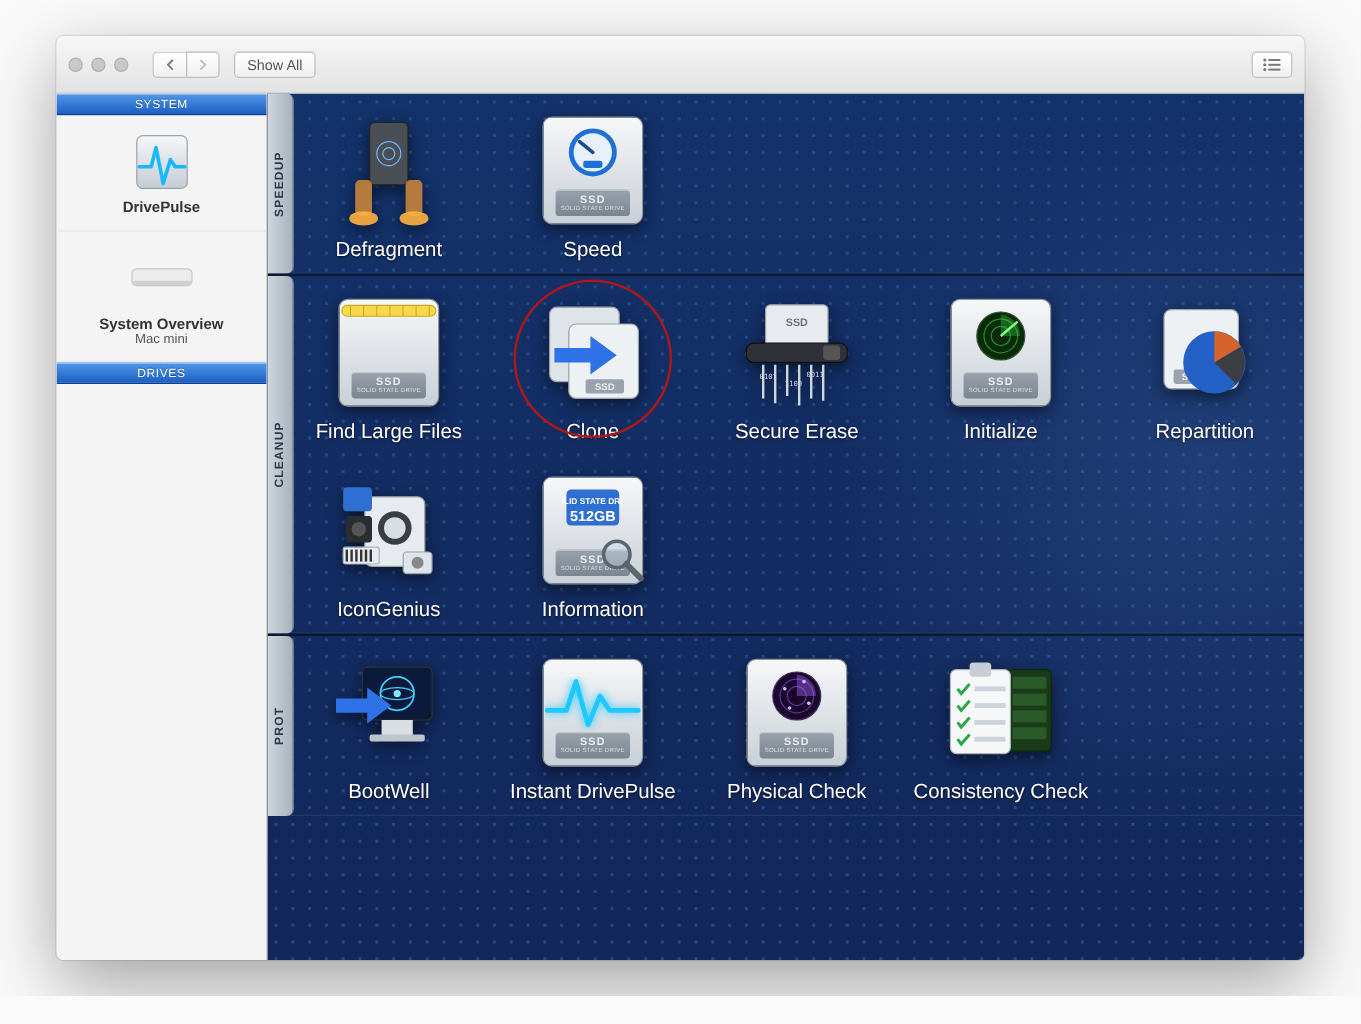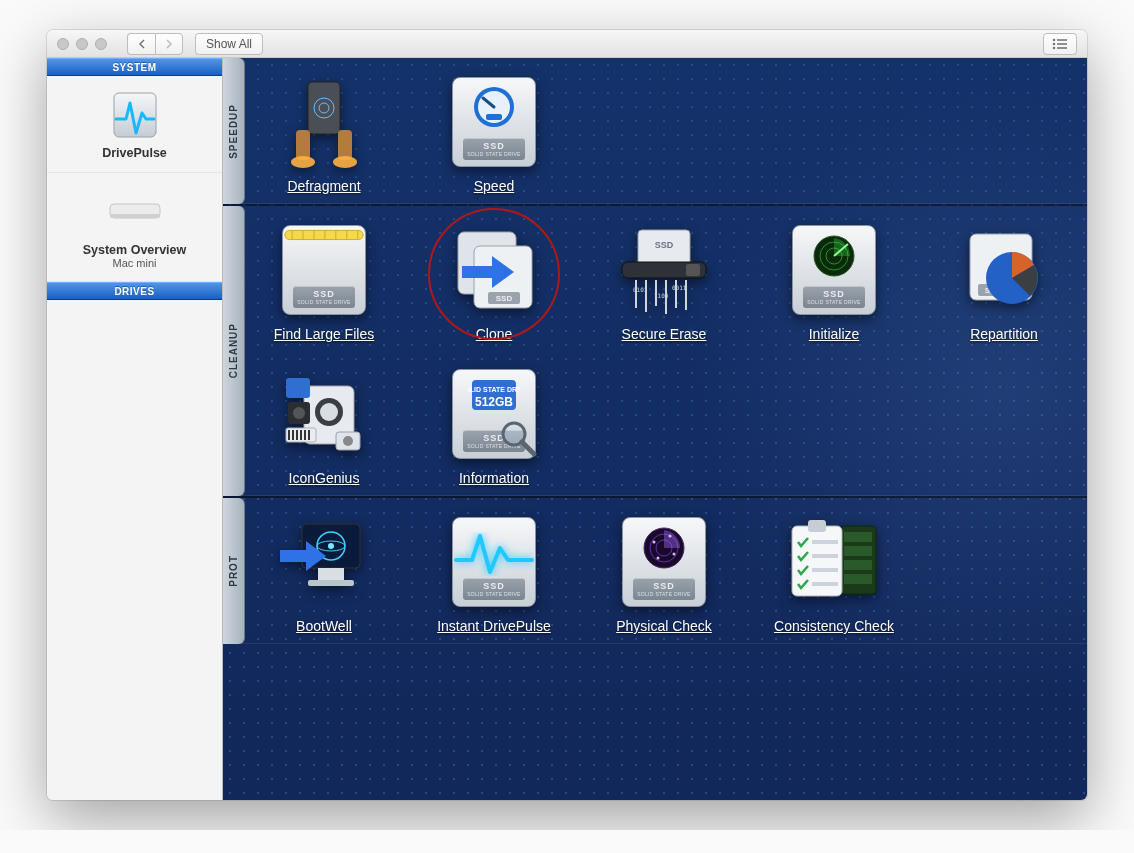--- a/index.html
+++ b/index.html
@@ -16,21 +16,21 @@
     height: 770px;
     background: #e8e8e8;
     border-radius: 6px;
     box-shadow: 0 20px 60px rgba(0,0,0,0.35), 0 0 0 1px rgba(0,0,0,0.1);
     overflow: hidden;
     display: flex;
     flex-direction: column;
   }
   
   .titlebar {
-    height: 28px;
+    height: 48px;
     background: linear-gradient(#f7f7f7,#e2e2e2);
     border-bottom: 1px solid #c8c8c8;
     display: flex;
     align-items: center;
     padding: 0 10px;
     gap: 12px;
   }
   .traffic { display:flex; gap:7px; margin-right:8px;}
   .dot { width:12px; height:12px; border-radius:50%; background:#c8c8c8; border:1px solid #b0b0b0;}
   .navbtns { display:flex; }
@@ -59,21 +59,21 @@
   
   .sidebar {
     width: 176px;
     background:#f4f4f4;
     border-right:1px solid #b9b9b9;
     display:flex; flex-direction:column;
   }
   .section-header{
     height:18px;
     background: linear-gradient(#4f96e8,#1c5fc2);
-    color:#fff; font-size:10px; font-weight:bold; letter-spacing:0.5px;
+    color:#fff; font-size:10px; font-weight:normal; letter-spacing:0.5px;
     display:flex; align-items:center; justify-content:center;
     border-top:1px solid #6fb0ff; border-bottom:1px solid #0a3f8a;
     text-shadow:0 -1px 0 rgba(0,0,0,0.3);
     text-align:center;
   }
   .sidebar-item{
     padding:14px 8px 12px;
     display:flex; flex-direction:column; align-items:center;
     text-align:center; font-size:12px; color:#333;
     border-bottom:1px solid #e5e5e5;
@@ -131,24 +131,23 @@
     display:flex; flex-direction:column; align-items:center;
     cursor:pointer;
     position:relative;
   }
   .tile .icon{
     width:100px; height:100px;
     display:flex; align-items:center; justify-content:center;
     filter: drop-shadow(0 4px 6px rgba(0,0,0,0.5));
   }
   .tile .label{
-    margin-top:6px; font-size:14px; color:#fff;
+    margin-top:6px; font-size:17px; color:#fff;
     text-shadow:0 1px 2px rgba(0,0,0,0.7);
     white-space:nowrap;
-    text-decoration:underline;
   }
   .tile.highlight::before{
     content:""; position:absolute; left:50%; top:44%;
     width:128px; height:128px; border:2px solid #b01818; border-radius:50%;
     transform:translate(-50%,-50%);
     pointer-events:none;
   }
 
   
   .ssd{

